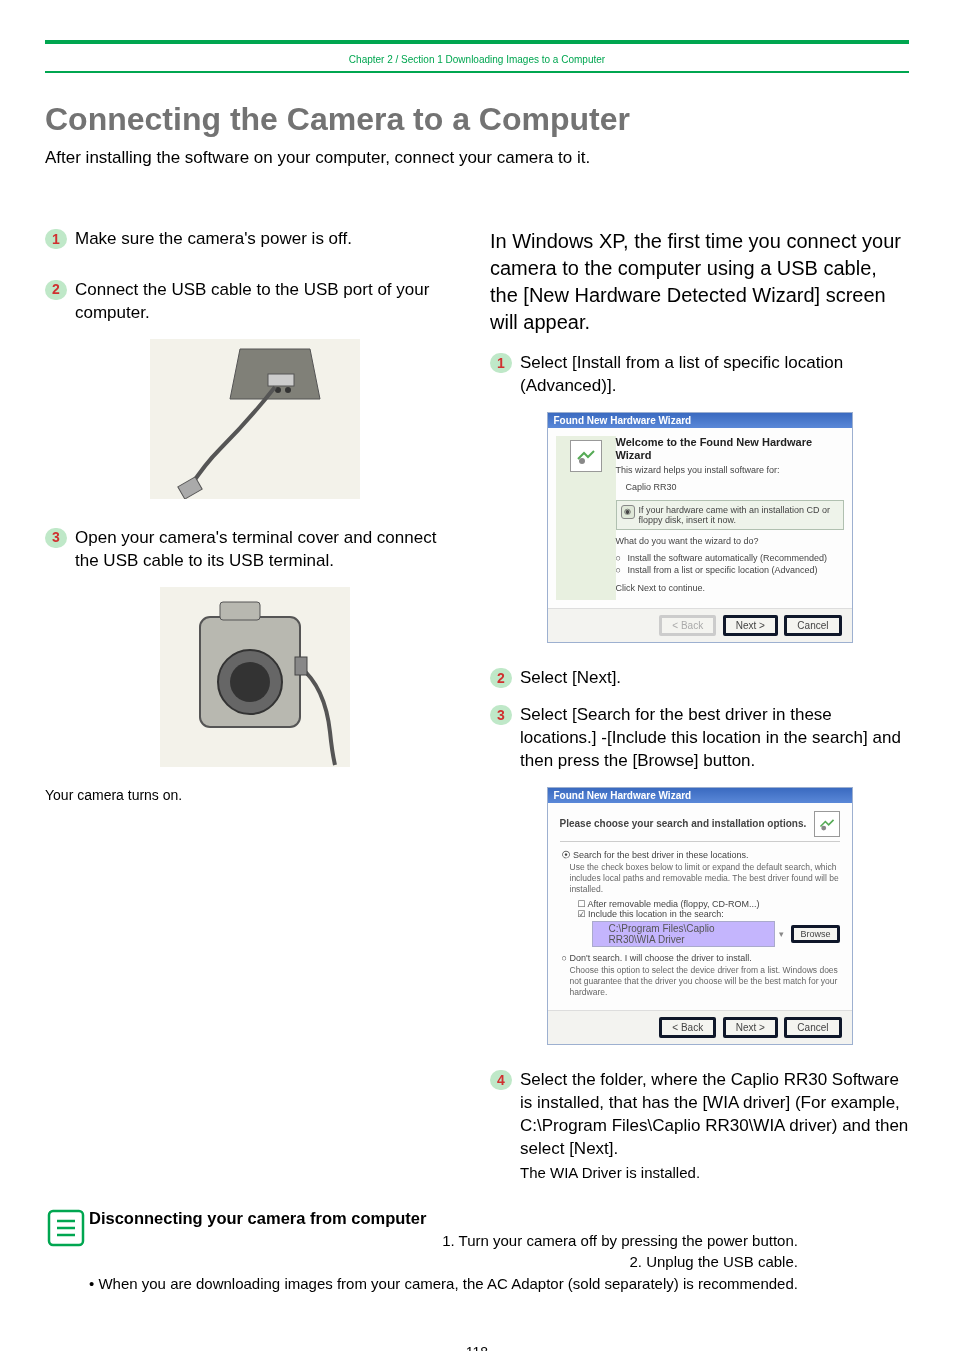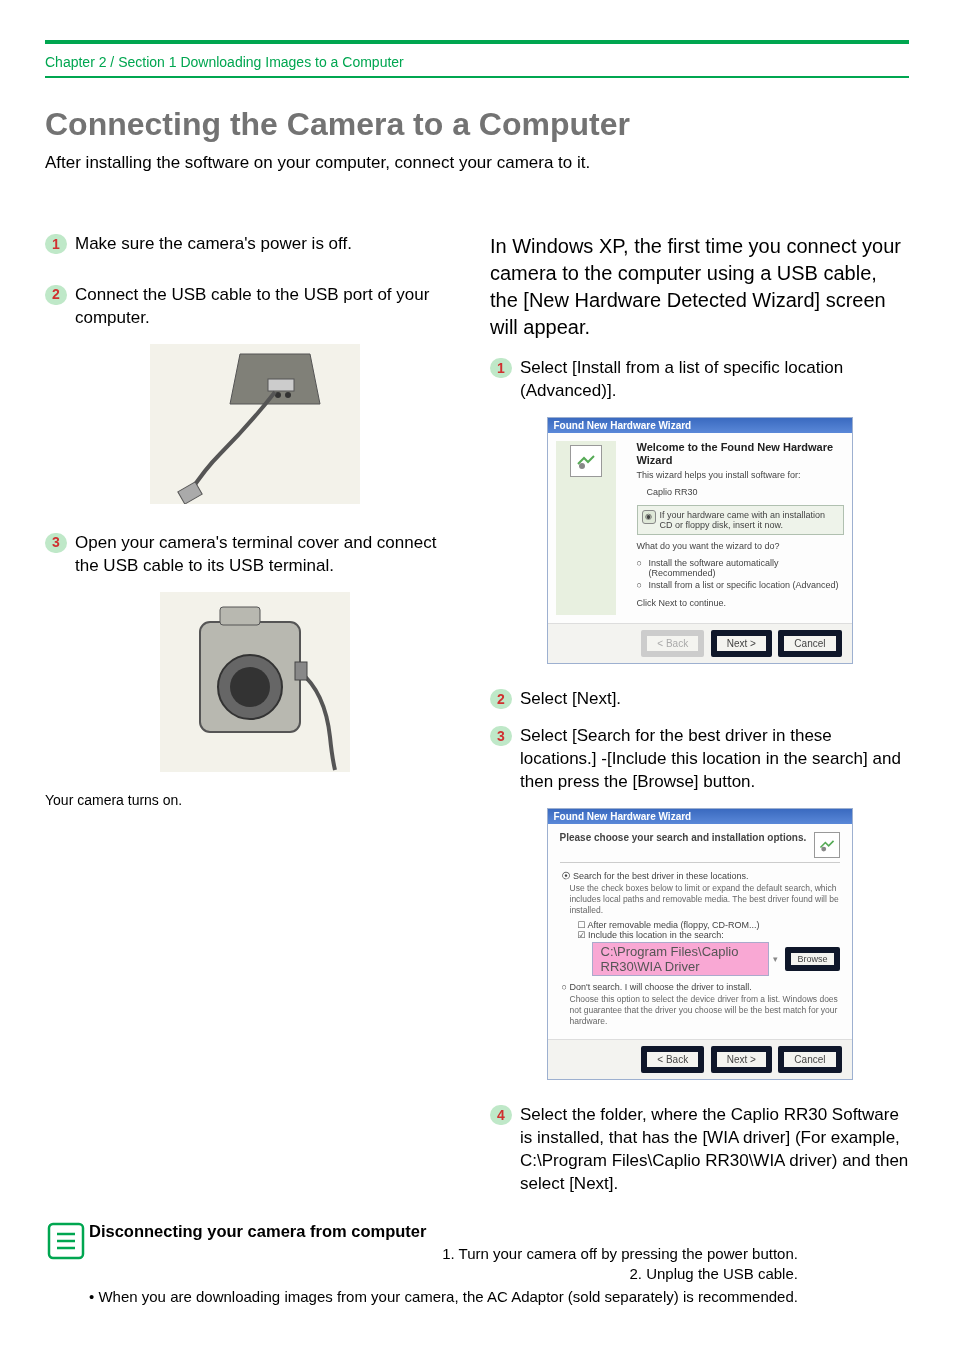--- a/index.html
+++ b/index.html
@@ -13,23 +13,23 @@
   .page {
     padding: 40px 45px 30px 45px;
     position: relative;
   }
   .header-line-top {
     height: 4px;
     background: #00a650;
     margin-bottom: 10px;
   }
   .breadcrumb {
-    text-align: left;
+    text-align: center;
     color: #00a650;
-    font-size: 14px;
+    font-size: 10px;
     padding-bottom: 6px;
   }
   .header-line-bottom {
     height: 2px;
     background: #00a650;
     margin-bottom: 28px;
   }
   .title {
     color: #737373;
     font-size: 32px;
@@ -88,21 +88,21 @@
     text-align: left;
     margin: 0 auto;
   }
   .wizard-title {
     background: linear-gradient(#3a6ac0, #5a88d8);
     color: #fff;
     padding: 2px 6px;
     font-size: 10px;
     font-weight: bold;
   }
-  .wizard-body { display:flex; padding: 8px; min-height: 130px; gap:21px;}
+  .wizard-body { display:flex; padding: 8px; min-height: 130px; gap:0;}
   .wizard-left {
     width: 60px;
     background: #e8f0e0;
     display:flex; align-items:flex-start; justify-content:center;
     padding-top:4px;
   }
   .wizard-icon {
     width: 32px; height: 32px; border:1px solid #999; background:#fff;
     display:flex; align-items:center; justify-content:center;
   }
@@ -116,43 +116,43 @@
   .wizard-hint .i {
     width:14px; height:14px; border:1px solid #888; border-radius:3px; background:#dfe8d8;
     flex-shrink:0; font-size:8px; display:flex; align-items:center; justify-content:center;
   }
   .radio-line { padding-left: 12px; position:relative; margin:2px 0; }
   .radio-line::before { content:"○"; position:absolute; left:0; top:0; font-size:9px;}
   .wizard-footer {
     text-align: right; padding: 6px 10px; border-top:1px solid #ddd; background:#f3f3f0;
   }
   .btn {
-    display:inline-block; border:6px solid #0f172a; background:#f4f4f0;
+    display:inline-block; border:3px solid #0f172a; background:#f4f4f0;
     padding: 2px 10px; font-size: 10px; margin-left:4px; border-radius:2px;
   }
   .btn.disabled { color:#aaa; border-color:#ccc;}
   .wizard-body2 { padding: 8px 12px; min-height: 150px; }
   .wizard-body2 .hdr {
-    display:flex; justify-content:space-between; align-items:flex-start;
+    display:flex; justify-content:space-between; align-items:center;
     border-bottom:1px solid #ccc; padding-bottom:4px; margin-bottom:8px;
   }
   .w2-icon {
     width:26px; height:26px; border:1px solid #999; background:#fff; display:flex;
     align-items:center; justify-content:center; font-size:14px;
   }
   .opt { margin: 2px 0 2px 2px; }
   .opt.sel::before { content:"⦿ "; }
   .opt.unsel::before { content:"○ "; }
   .sub { margin-left: 10px; font-size:8.5px; color:#666; line-height:1.3; margin-bottom:4px;}
   .chk::before { content:"☐ "; }
   .chk.on::before { content:"☑ "; }
   .chk { margin-left:18px; }
   .path-row { display:flex; gap:4px; margin-left:32px; align-items:center; margin-top:2px; margin-bottom:6px;}
   .path-input {
-    border:1px solid #aac; background:#f9a8d4; padding:1px 8px; font-size:13px; flex:1;
+    border:1px solid #aac; background:#c4b5fd; padding:1px 16px; font-size:10px; flex:1;
     color:#555;
   }
   .caption { font-size: 14px; margin-bottom: 34px; margin-top:-8px; }
   .sub-line { font-size: 15px; margin-top: 2px; margin-left:0; }
   .footer-tip {
     display:flex;
     gap: 2px;
     margin-top: 22px;
     font-size: 15px;
     line-height: 1.35;
@@ -315,20 +315,21 @@
             <span class="btn">Next &gt;</span>
             <span class="btn">Cancel</span>
           </div>
         </div>
       </div>
 
       <div class="step" style="margin-bottom:2px;">
         <div class="step-badge">4</div>
         <div class="step-text">
           <span>Select the folder, where the Caplio RR30 Software is installed, that has the [WIA driver] (For example, C:\Program Files\Caplio RR30\WIA driver) and then select [Next].</span>
+          <div class="sub-line">The WIA Driver is installed.</div>
         </div>
       </div>
     </div>
   </div>
 
   <div class="footer-tip">
     <div class="tip-icon">
       <svg width="42" height="42" viewBox="0 0 42 42">
         <rect x="4" y="4" width="34" height="34" rx="4" fill="none" stroke="#00a650" stroke-width="2.5"></rect>
         <line x1="12" y1="14" x2="30" y2="14" stroke="#00a650" stroke-width="2.5"></line>

